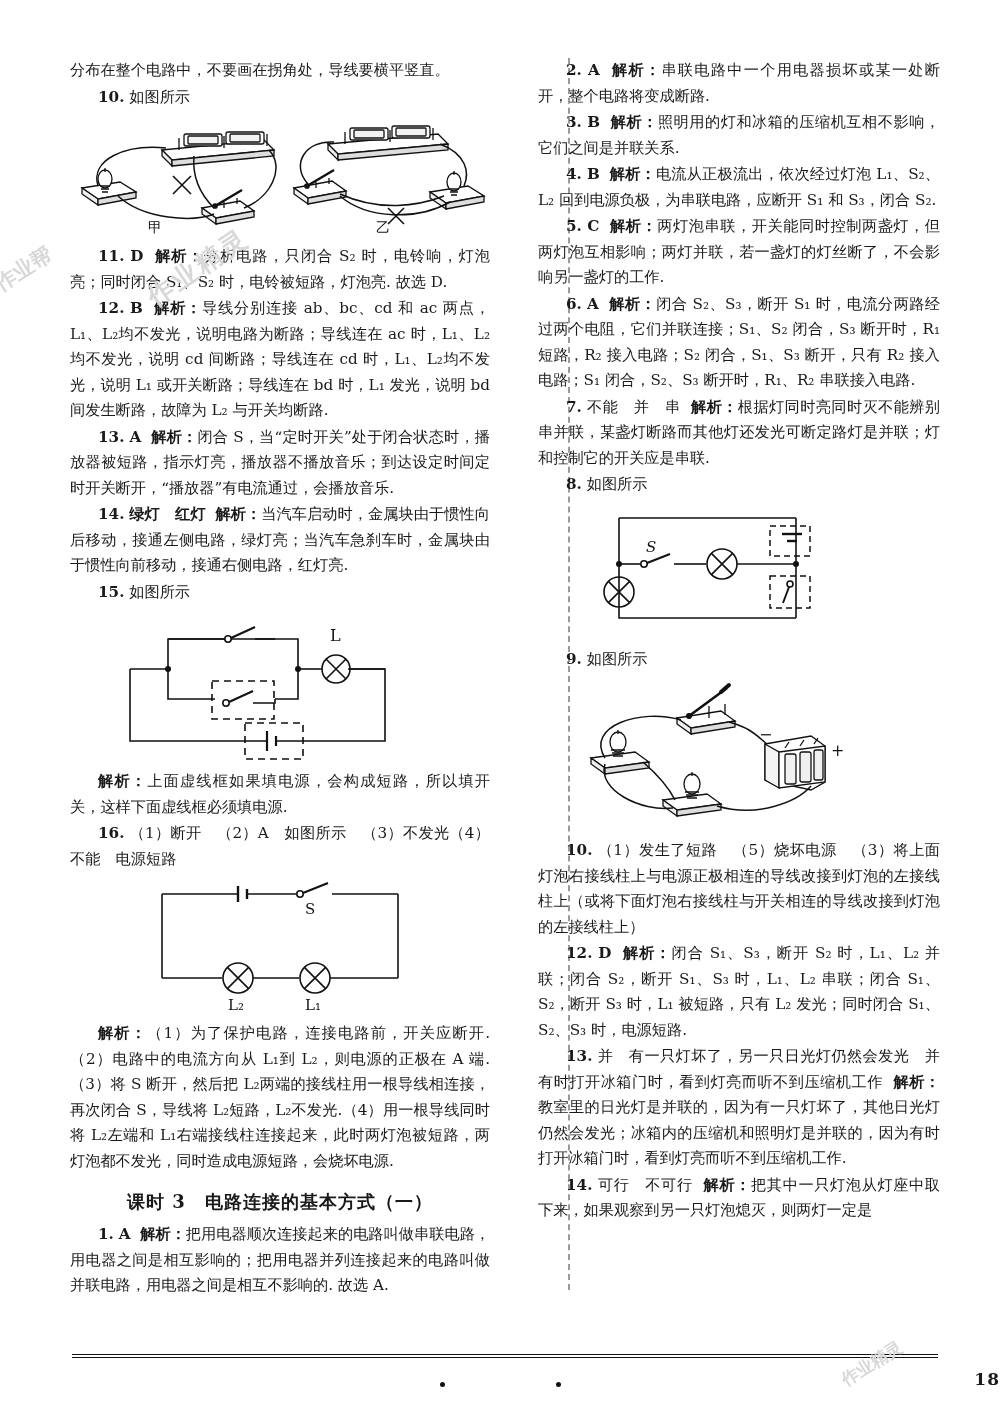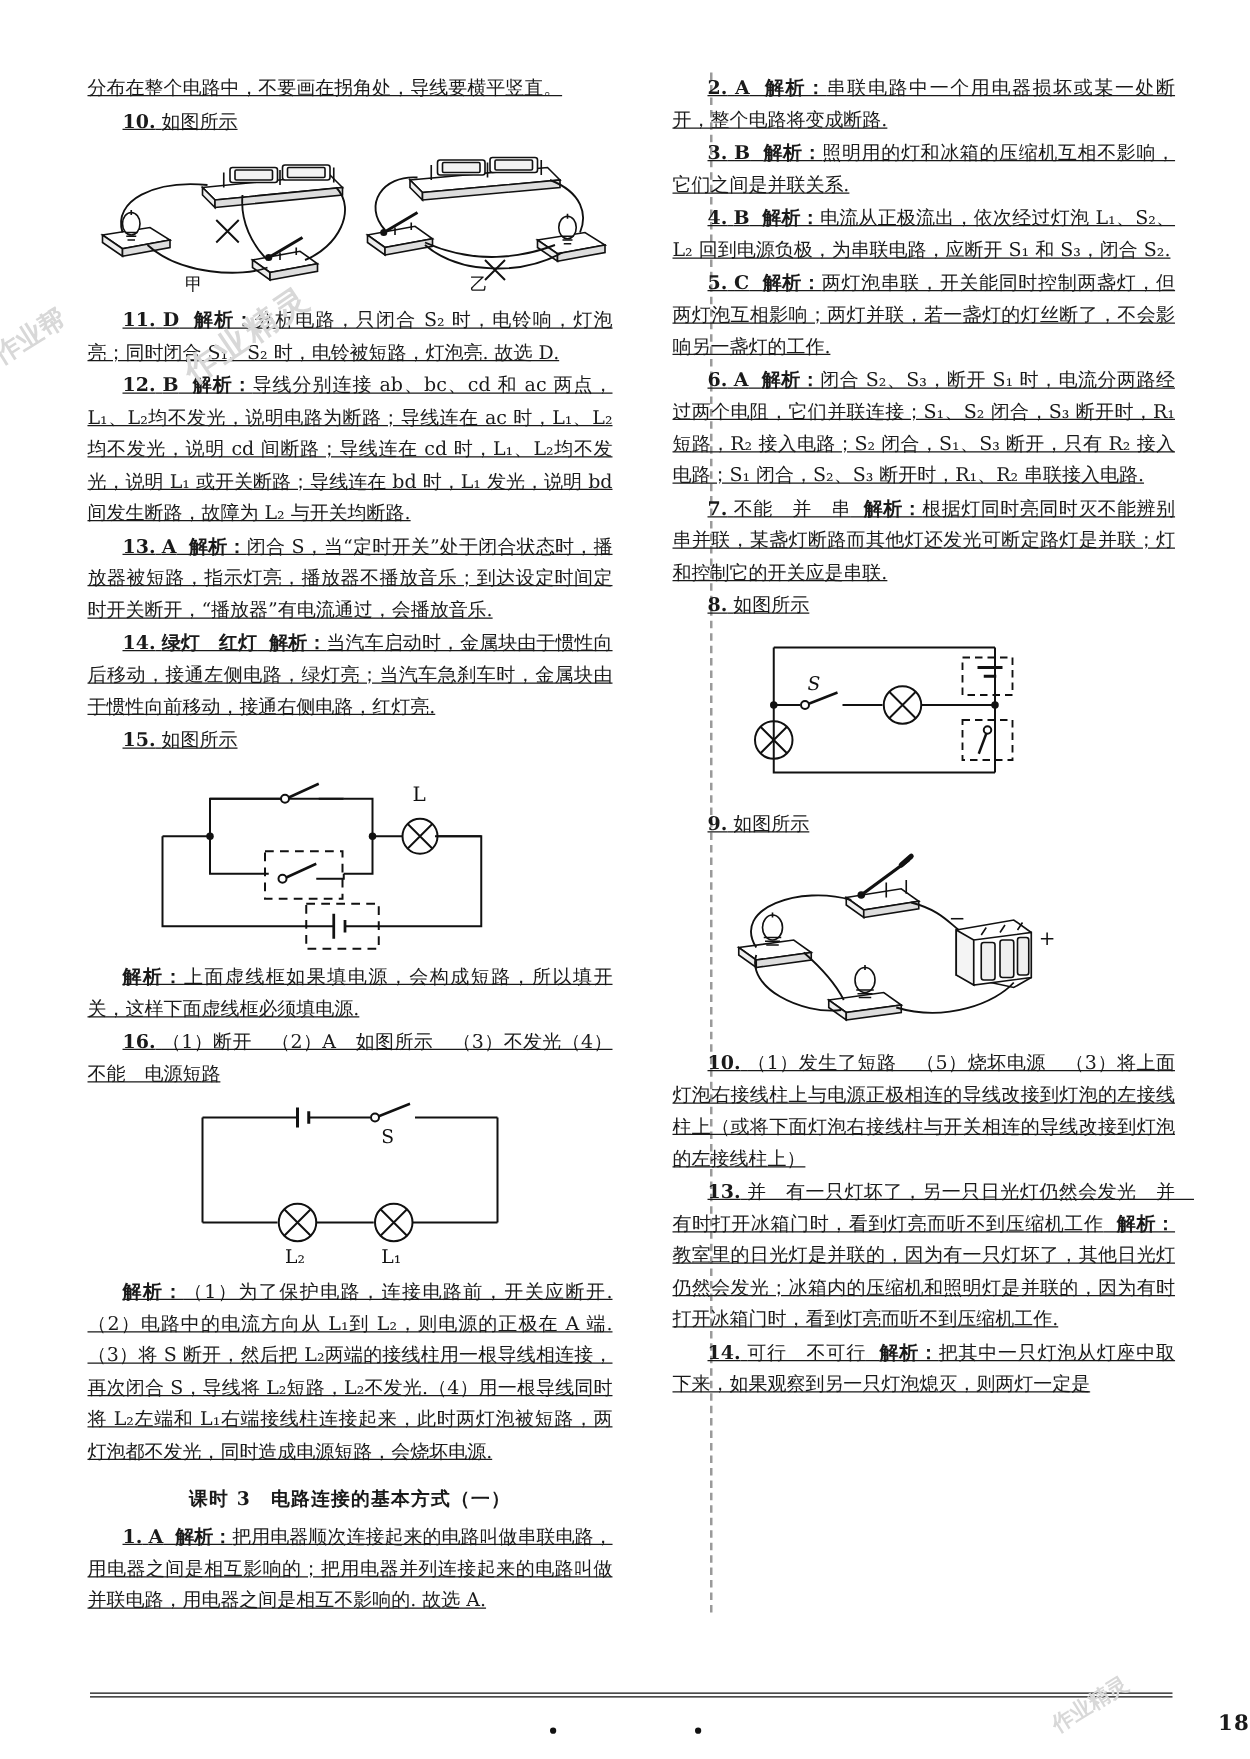--- a/index.html
+++ b/index.html
@@ -34,29 +34,28 @@
     width:0;
     border-left:2px dashed #9a9a9a;
   }
   p.t{
     margin:0 0 1px 0;
     font-size:15.2px;
     line-height:25.5px;
     text-align:justify;
     text-justify:inter-ideograph;
     letter-spacing:0px;
-    text-decoration:underline;
   }
   p.ind{text-indent:28px;}
   .num{font-weight:bold;}
   .jx{font-weight:bold;}
   .sec-title{
     text-align:center;
     font-weight:bold;
-    font-size:15px;
+    font-size:18px;
     letter-spacing:1px;
     margin:16px 0 8px 0;
   }
   .fig{margin:6px 0 8px 0;text-align:center;}
   .pagenum{
     position:absolute;
     left:0;right:0;bottom:18px;
     text-align:right;
     font-size:17px;
     font-weight:bold;
@@ -371,20 +370,21 @@
             <path d="M168 128 C 208 140, 248 124, 262 108" stroke-width="1.5"></path>
           </g>
           <text x="210" y="62" font-family="DejaVu Serif, serif" font-size="16" fill="#111">−</text>
           <text x="282" y="78" font-family="DejaVu Serif, serif" font-size="16" fill="#111">+</text>
         </svg>
       </div>
 
       <p class="t ind"><span class="num">10.</span>&nbsp;<span>（1）发生了短路　（5）烧坏电源　（3）将上面灯泡右接线柱上与电源正极相连的导线改接到灯泡的左接线柱上（或将下面灯泡右接线柱与开关相连的导线改接到灯泡的左接线柱上）</span></p>
 
 
+      <p class="t ind"><span class="num">12.</span>&nbsp;<span class="num">D</span>&nbsp;&nbsp;<span class="jx">解析：</span><span>闭合 S₁、S₃，断开 S₂ 时，L₁、L₂ 并联；闭合 S₂，断开 S₁、S₃ 时，L₁、L₂ 串联；闭合 S₁、S₂，断开 S₃ 时，L₁ 被短路，只有 L₂ 发光；同时闭合 S₁、S₂、S₃ 时，电源短路.</span></p>
 
       <p class="t ind"><span class="num">13.</span>&nbsp;<span>并　有一只灯坏了，另一只日光灯仍然会发光　并　有时打开冰箱门时，看到灯亮而听不到压缩机工作</span>&nbsp;&nbsp;<span class="jx">解析：</span><span>教室里的日光灯是并联的，因为有一只灯坏了，其他日光灯仍然会发光；冰箱内的压缩机和照明灯是并联的，因为有时打开冰箱门时，看到灯亮而听不到压缩机工作.</span></p>
 
       <p class="t ind"><span class="num">14.</span>&nbsp;<span>可行　不可行</span>&nbsp;&nbsp;<span class="jx">解析：</span><span>把其中一只灯泡从灯座中取下来，如果观察到另一只灯泡熄灭，则两灯一定是</span></p>
 
     </div>
   </div>
 
   <div class="botline"></div>
   <div class="dot l"></div>

